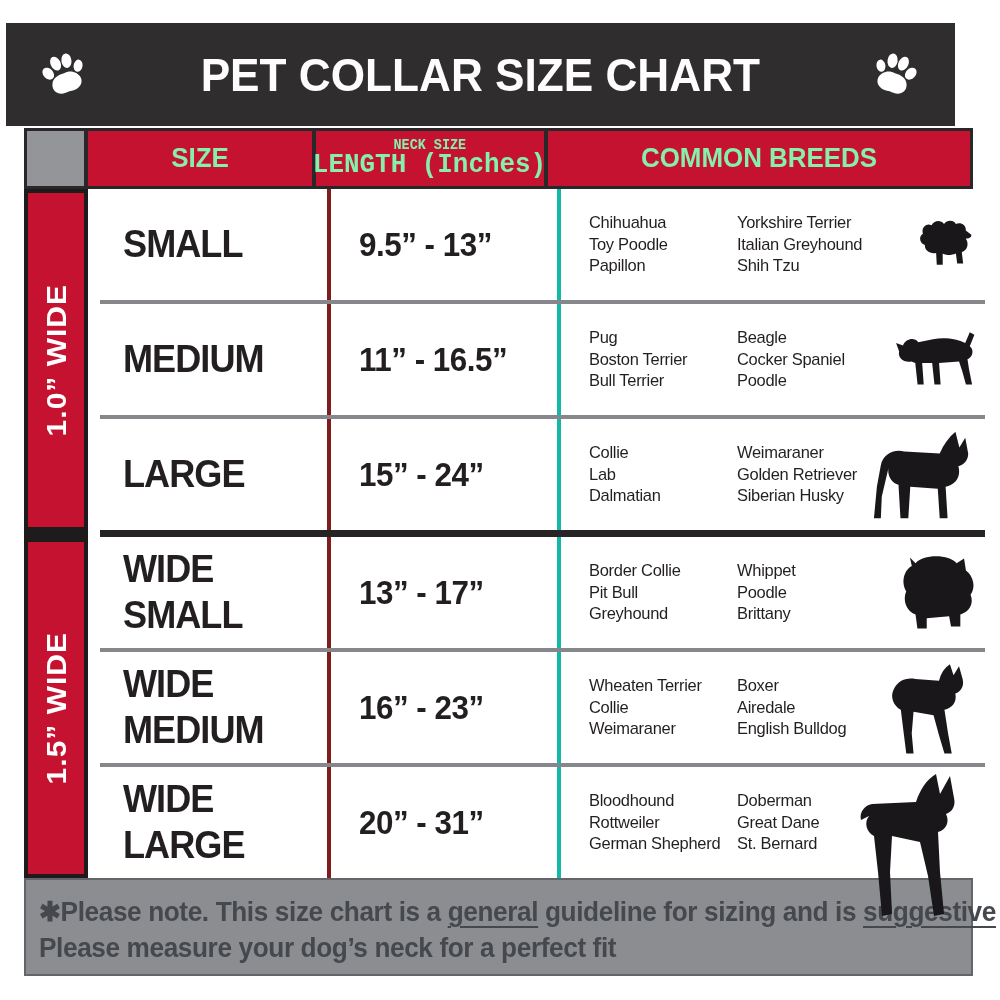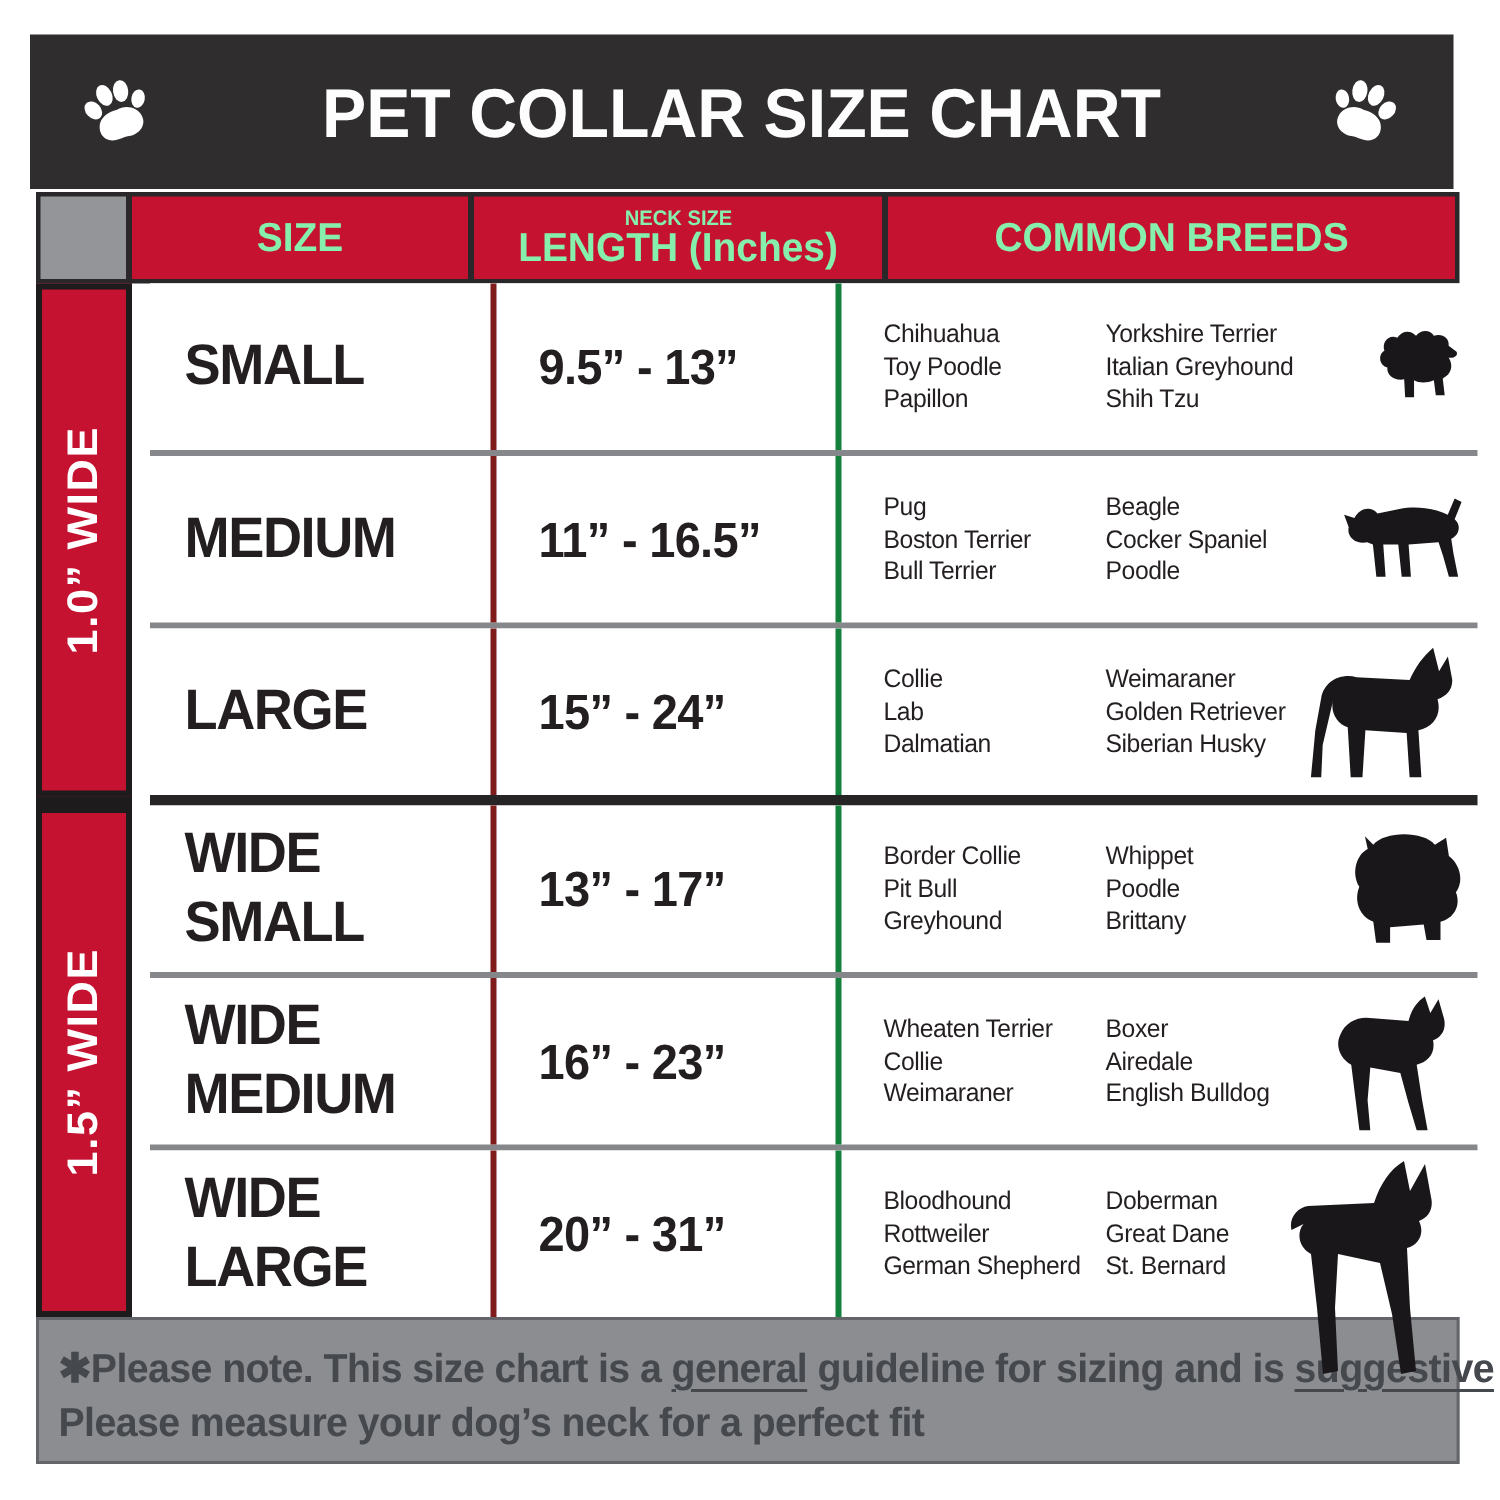--- a/index.html
+++ b/index.html
@@ -1,38 +1,38 @@
 <!DOCTYPE html>
 <html><head>
 <meta charset="utf-8">
 <style>
   * { margin:0; padding:0; box-sizing:border-box; }
   html,body { width:1000px; height:1000px; background:#ffffff;
               font-family:"Liberation Sans", sans-serif; color:#231f20; overflow:hidden; }
   .poster { position:absolute; left:0; top:0; width:1000px; height:1000px; background:#fff; }
 
   
-  .header-bar { position:absolute; left:20px; top:23px; width:949px; height:103px;
+  .header-bar { position:absolute; left:6px; top:23px; width:949px; height:103px;
                 background:#2f2d2e; display:flex; align-items:center; justify-content:center;text-align:center; }
   .title { color:#fdfdfd; font-size:46px; font-weight:700; letter-spacing:0px;
            transform:scaleX(0.96); white-space:nowrap; }
   .paw { position:absolute; top:24px; width:56px; height:56px; }
   .paw-left  { left:30px;  transform:rotate(-18deg); }
   .paw-right { right:32px; transform:scaleX(-1) rotate(-18deg); }
 
   
   .colhead-row { position:absolute; left:24px; top:128px; width:949px; height:61px;
                  background:#29272a; display:flex; gap:4px; padding:3px; }
   .corner-cell { width:57px; background:#939598; flex:none; }
   .colhead-cell { background:#c41230; color:#86efac; display:flex; flex-direction:column;
                   align-items:center; justify-content:center; line-height:1.02; }
   .colhead-cell .big { font-size:27px; font-weight:700; transform:scaleX(0.96); white-space:nowrap; }
   .colhead-cell .small { font-size:14px; font-weight:700; transform:scaleX(0.96); }
   .c-size { width:224px; flex:none; }
-  .c-length { width:272px; flex:none; }
+  .c-length { width:228px; flex:none;font-family:Liberation Mono, monospace; }
   .c-breeds { flex:1; }
 
   
   .side-col { position:absolute; left:24px; top:189px; width:64px; height:689px;
               background:#1d1b1c; display:flex; flex-direction:column; }
   .side-cell { background:#c41230; border:4px solid #1d1b1c; display:flex;
                align-items:center; justify-content:center; }
   .side-cell.s1 { height:342px; }
   .side-gap { height:7px; background:#1d1b1c; flex:none; }
   .side-cell.s2 { flex:1; }
@@ -47,21 +47,21 @@
   .row.section-end { border-bottom:7px solid #262425; }
   .row:last-child { border-bottom:none; }
   .cell { display:flex; align-items:center; }
   .cell-size { padding-left:23px; }
   .size-label { font-size:38px; font-weight:700; letter-spacing:-1px;
                 line-height:1.2; transform:scaleX(0.95); transform-origin:left center; }
   .size-label span { display:block; }
   .cell-length { border-left:4px solid #7f1d1d; padding-left:28px; }
   .length-label { font-size:33px; font-weight:700; letter-spacing:-0.5px;
                   transform:scaleX(0.95); transform-origin:left center; white-space:nowrap; }
-  .cell-breeds { border-left:4px solid #15803d; padding-left:28px; position:relative; }
+  .cell-breeds { border-left:4px solid #14b8a6; padding-left:28px; position:relative; }
   .breed-list { width:148px; flex:none; }
   .breed-list.b2 { width:150px; }
   .breed-line { display:block; font-size:17px; line-height:1.28; letter-spacing:-0.3px;
                 transform:scaleX(0.97); transform-origin:left center; white-space:nowrap; }
   .dog-wrap { position:absolute; right:6px; top:50%; transform:translateY(-50%);
               display:flex; align-items:center; justify-content:flex-end; }
   .dog-wrap svg { display:block; }
   .dog-overflow { top:auto; bottom:-44px; transform:none; z-index:6; }
 
   

